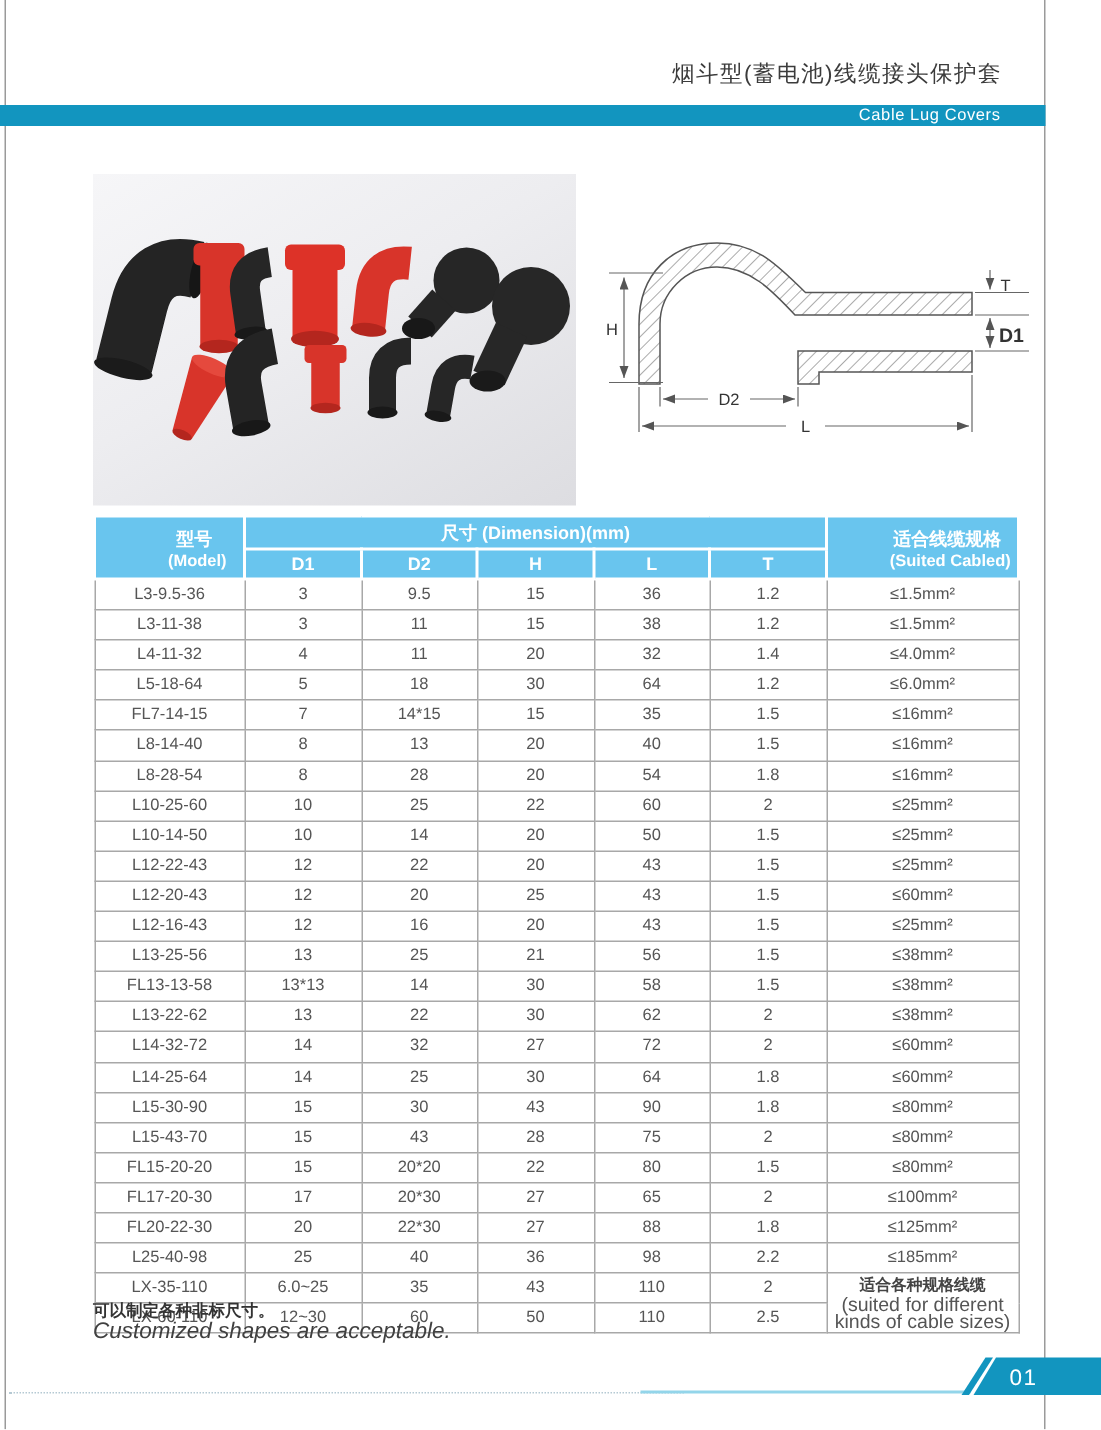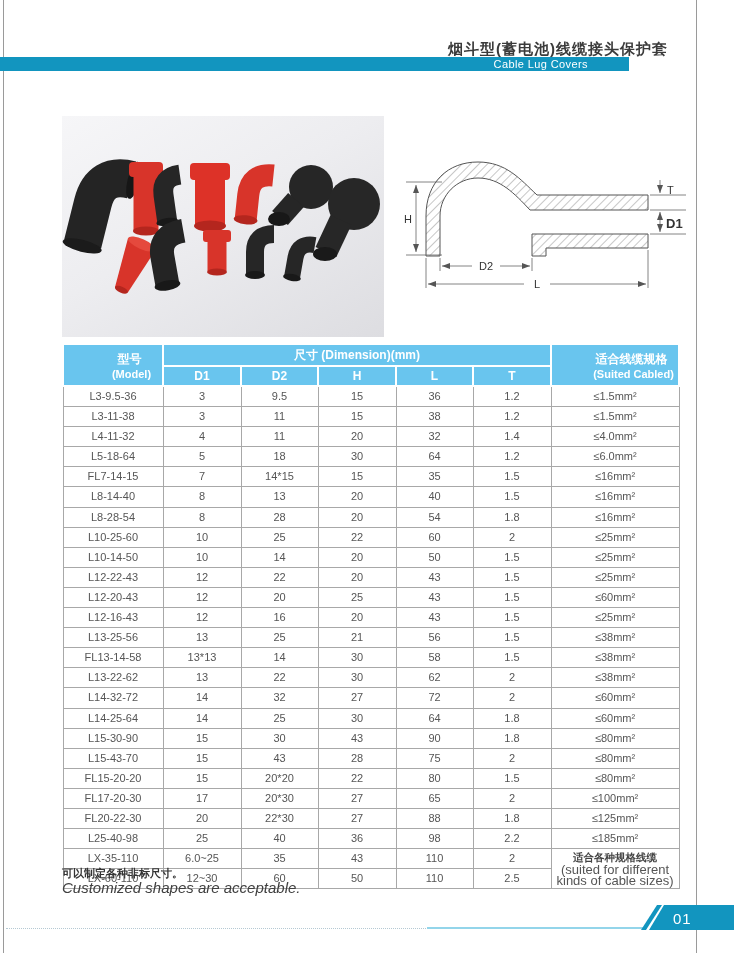--- a/index.html
+++ b/index.html
@@ -8,27 +8,27 @@
   .page {
     position:relative; width:734px; height:953px; margin:0 auto;
     background:#fff; overflow:hidden;
   }
   .border-line { position:absolute; top:0; width:1px; height:953px; background:#9a9a9a; }
   .border-left { left:3px; }
   .border-right { left:696px; }
 
   .title-zh {
     position:absolute; top:40px; right:66px;
-    font-size:15px; font-weight:bold; color:#3b3b3b; letter-spacing:1px;margin-left:28px;
+    font-size:15px; font-weight:normal; color:#3b3b3b; letter-spacing:1px;margin-left:28px;
   }
   .teal-bar {
-    position:absolute; left:0; top:57px; width:629px; height:14px;
+    position:absolute; left:0; top:70px; width:697px; height:14px;
     background:var(--teal, #1295bf);
     color:#fff; font-size:11px; line-height:14px; text-align:right;
-    padding-right:41px; letter-spacing:0.4px;
+    padding-right:30px; letter-spacing:0.4px;
   }
 
   .photo {
     position:absolute; left:62px; top:116px; width:322px; height:221px;
     background:linear-gradient(150deg,#f6f6f8 0%, #ededf0 45%, #dddde1 100%);
   }
   .diagram { position:absolute; left:394px; top:138px; width:302px; height:178px; }
 
   .prod-table { position:absolute; left:62px; top:343px; }
   table { border-collapse:collapse; table-layout:fixed; width:616px; }
@@ -350,21 +350,21 @@
           <tr>
             <td>L13-25-56</td>
             <td>13</td>
             <td>25</td>
             <td>21</td>
             <td>56</td>
             <td>1.5</td>
             <td>≤38mm²</td>
           </tr>
           <tr>
-            <td>FL13-14-58</td>
+            <td>FL13-13-58</td>
             <td>13*13</td>
             <td>14</td>
             <td>30</td>
             <td>58</td>
             <td>1.5</td>
             <td>≤38mm²</td>
           </tr>
           <tr>
             <td>L13-22-62</td>
             <td>13</td>

